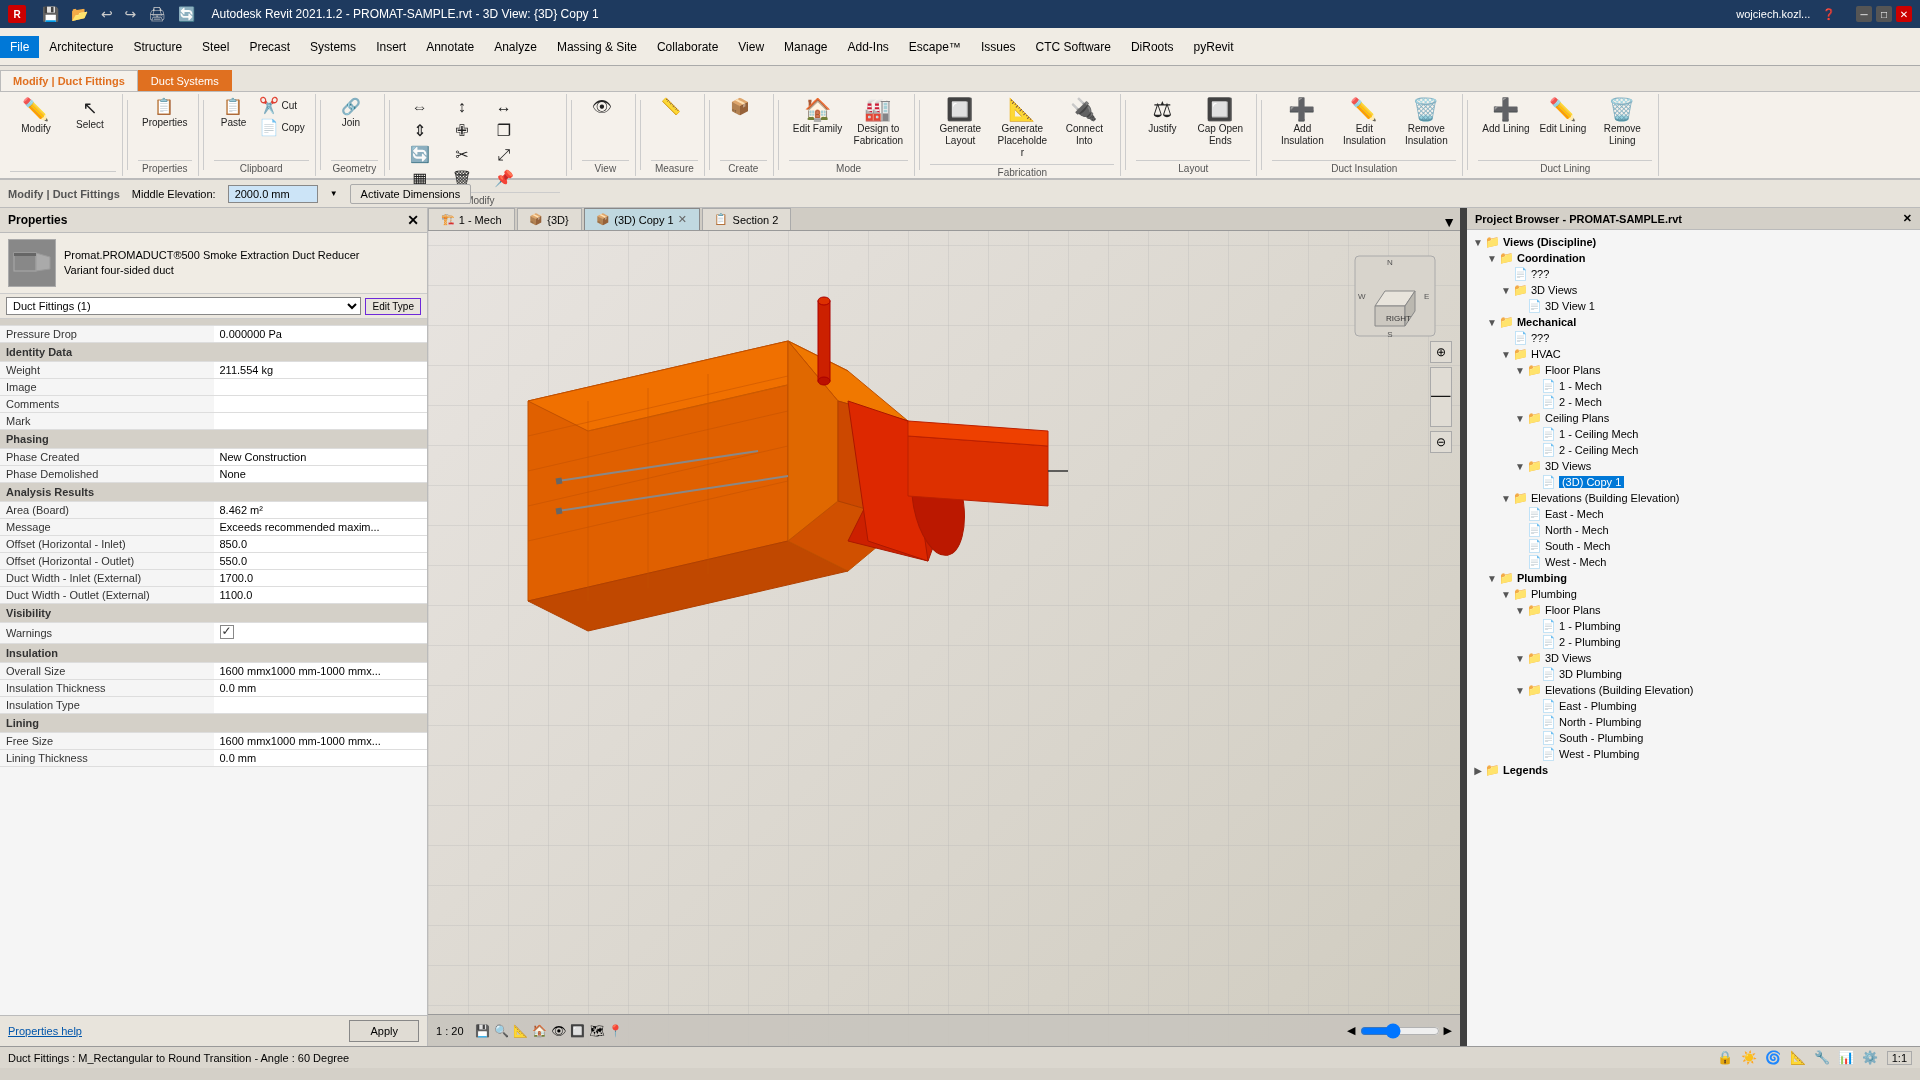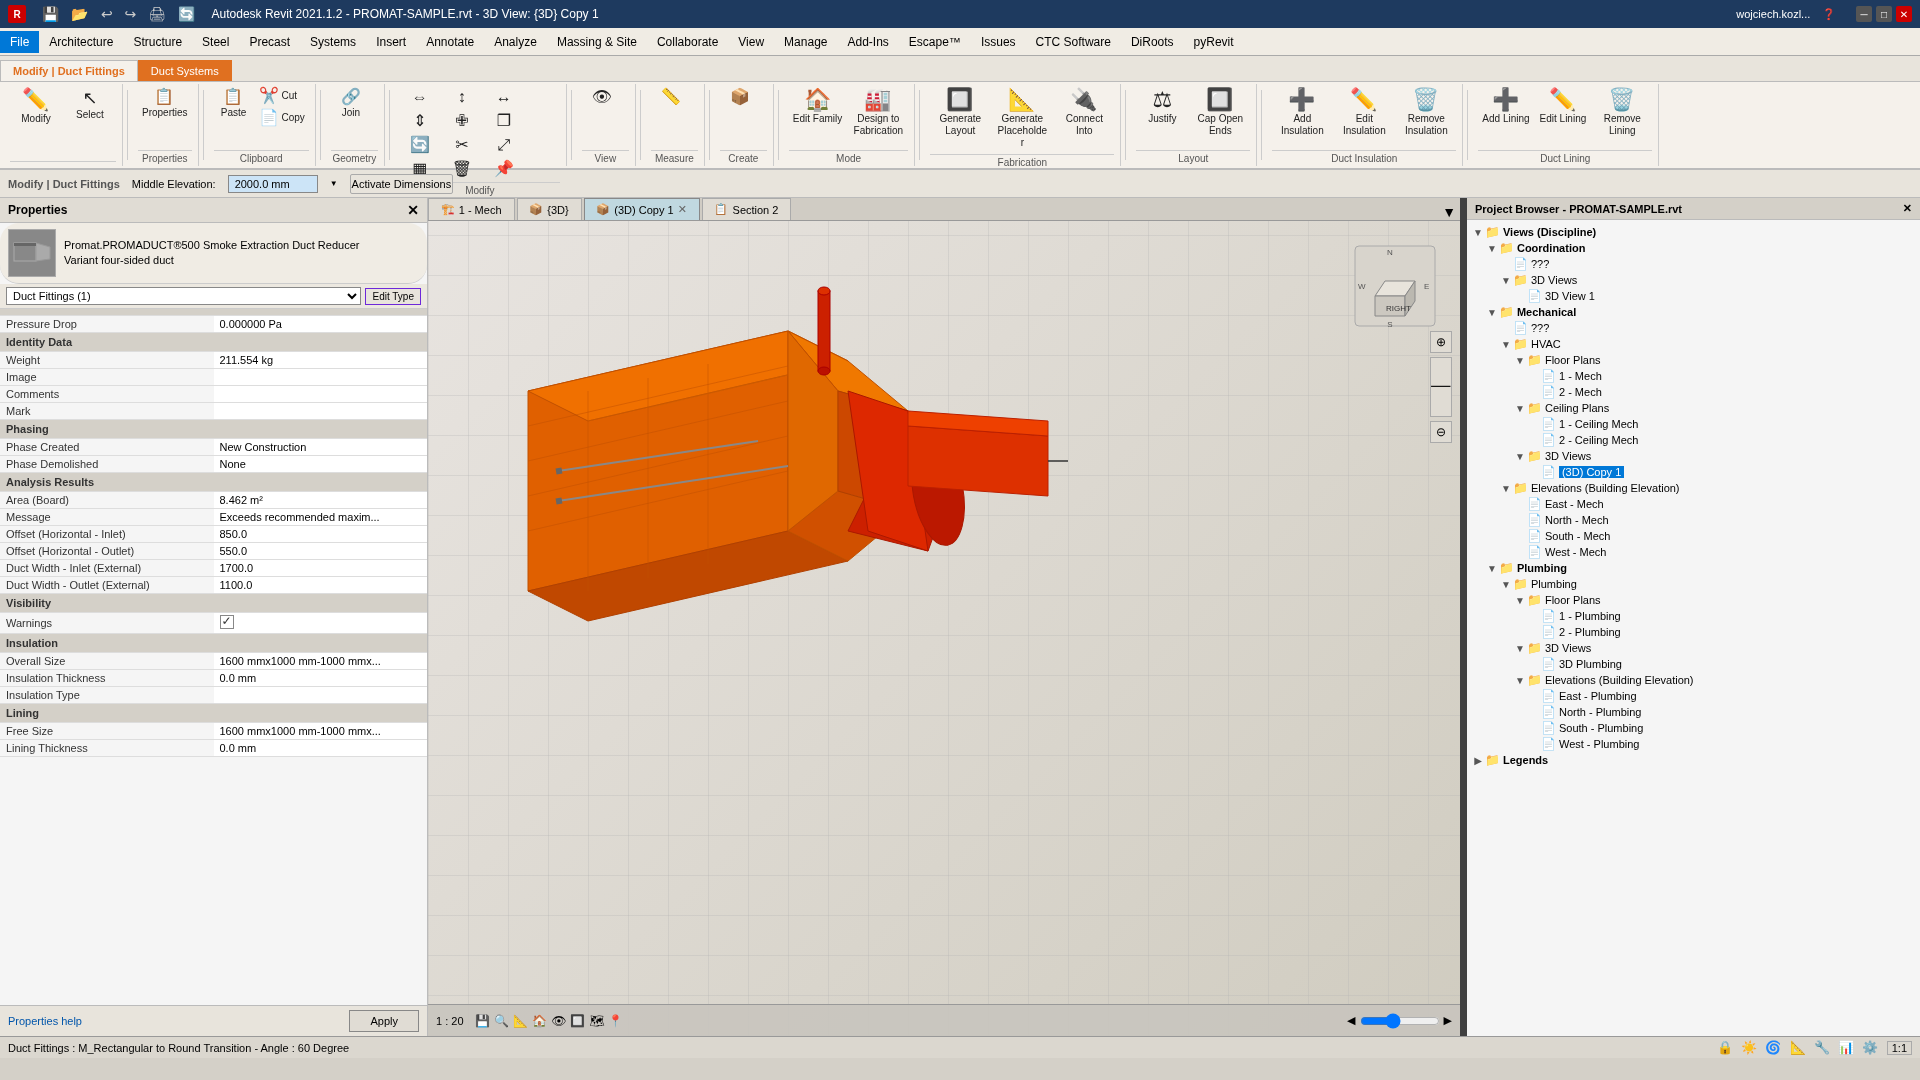--- a/index.html
+++ b/index.html
@@ -8,21 +8,21 @@
     
     #title-bar { background: #1e3a5f; color: #fff; height: 28px; display: flex; align-items: center; justify-content: space-between; padding: 0 8px; font-size: 12px; }
     #title-bar .left { display: flex; align-items: center; gap: 8px; }
     #title-bar .left .app-icon { width: 18px; height: 18px; background: #cc0000; border-radius: 2px; display: flex; align-items: center; justify-content: center; color: #fff; font-weight: bold; font-size: 10px; }
     #title-bar .right { display: flex; align-items: center; gap: 12px; font-size: 11px; }
     #title-bar .win-btns { display: flex; gap: 4px; margin-left: 8px; }
     #title-bar .win-btn { width: 16px; height: 16px; background: #555; border-radius: 2px; display: flex; align-items: center; justify-content: center; font-size: 10px; cursor: pointer; color: #fff; }
     #title-bar .win-btn.close { background: #cc0000; }
 
     
-    #menu-bar { background: #f0ece4; height: 28px; display: flex; align-items: center; border-bottom: 1px solid #aaa; }
+    #menu-bar { background: #f0ece4; height: 38px; display: flex; align-items: center; border-bottom: 1px solid #aaa; }
     #menu-bar .menu-item { padding: 4px 10px; font-size: 12px; cursor: pointer; white-space: nowrap; }
     #menu-bar .menu-item.active { background: #0078d7; color: #fff; }
 
     
     #ribbon { background: #f5f1eb; border-bottom: 2px solid #bbb; }
     #ribbon-tabs { display: flex; align-items: flex-end; height: 26px; border-bottom: 1px solid #bbb; background: #e8e4dc; }
     #ribbon-tabs .tab { padding: 4px 12px; font-size: 11px; cursor: pointer; border: 1px solid transparent; border-bottom: none; background: #e8e4dc; }
     #ribbon-tabs .tab.active { background: #f5f1eb; border-color: #bbb; border-bottom-color: #f5f1eb; font-weight: bold; color: #0055aa; }
     #ribbon-tabs .tab.context { background: #e07020; color: #fff; }
     #ribbon-tabs .tab.context.active { background: #f5f1eb; color: #e07020; font-weight: bold; }
@@ -39,44 +39,44 @@
     .ribbon-btn.small { flex-direction: row; min-width: unset; padding: 2px 4px; }
 
     
     #qat { background: #1e3a5f; height: 24px; display: flex; align-items: center; padding: 0 4px; gap: 4px; }
     #qat .qat-btn { color: #ccc; font-size: 14px; cursor: pointer; padding: 2px 4px; border-radius: 2px; }
 
     
     #context-bar { background: #e8e4dc; height: 28px; display: flex; align-items: center; padding: 0 8px; gap: 12px; border-bottom: 1px solid #bbb; font-size: 11px; }
     #context-bar .context-label { color: #555; font-weight: bold; }
     #context-bar input { border: 1px solid #888; padding: 2px 6px; background: #cce4f7; font-size: 11px; width: 90px; }
-    #context-bar .ctx-btn { background: #e8e4dc; border: 1px solid #aaa; padding: 3px 1px; cursor: pointer; font-size: 11px; border-radius: 2px; }
+    #context-bar .ctx-btn { background: #e8e4dc; border: 1px solid #aaa; padding: 3px 10px; cursor: pointer; font-size: 11px; border-radius: 2px; }
 
     
     #main-area { display: flex; height: calc(1080px - 28px - 26px - 114px - 28px - 24px - 22px); }
 
     
     #properties-panel { width: 428px; background: #f5f5f5; border-right: 1px solid #bbb; display: flex; flex-direction: column; overflow: hidden; }
     #properties-header { background: #e0dcd4; padding: 4px 8px; font-weight: bold; font-size: 12px; display: flex; justify-content: space-between; align-items: center; border-bottom: 1px solid #bbb; }
     #properties-header .close-x { cursor: pointer; font-size: 14px; }
-    #component-preview { display: flex; align-items: center; gap: 8px; padding: 6px 8px; background: #f0ece4; border-bottom: 1px solid #ccc; border-radius: 19px; }
+    #component-preview { display: flex; align-items: center; gap: 8px; padding: 6px 8px; background: #f0ece4; border-bottom: 1px solid #ccc; }
     #component-preview .preview-icon { width: 48px; height: 48px; background: #888; border: 1px solid #aaa; display: flex; align-items: center; justify-content: center; color: #aaa; font-size: 20px; }
     #component-preview .component-name { font-size: 11px; line-height: 1.4; }
     #prop-type-bar { display: flex; align-items: center; padding: 3px 6px; border-bottom: 1px solid #ccc; gap: 4px; background: #ece8e0; }
     #prop-type-bar select { font-size: 11px; border: 1px solid #888; background: #fff; padding: 1px 2px; flex: 1; }
     #prop-type-bar .edit-type-btn { font-size: 10px; padding: 2px 6px; border: 1px solid #6d28d9; background: #e8e4dc; cursor: pointer; white-space: nowrap; }
     #properties-table { flex: 1; overflow-y: auto; }
     #properties-table table { width: 100%; border-collapse: collapse; }
     #properties-table td { padding: 2px 6px; border-bottom: 1px solid #ddd; font-size: 11px; }
     #properties-table td:first-child { color: #333; background: #f5f5f5; width: 50%; }
     #properties-table td:last-child { background: #fff; }
     #properties-table .section-header td { background: #d4d0c8; font-weight: bold; padding: 3px 6px; }
     #properties-table .section-header td:last-child { background: #d4d0c8; }
     #prop-footer { padding: 4px 8px; background: #e8e4dc; border-top: 1px solid #bbb; display: flex; justify-content: space-between; align-items: center; }
-    #prop-footer a { color: #0055aa; cursor: pointer; font-size: 11px; }
+    #prop-footer a { color: #0055aa; text-decoration: underline; cursor: pointer; font-size: 11px; }
     #prop-footer .apply-btn { padding: 4px 20px; background: #e0dcd4; border: 1px solid #888; cursor: pointer; font-size: 11px; }
 
     
     #viewport-area { flex: 1; display: flex; flex-direction: column; background: #d0ccc4; }
     #view-tabs { display: flex; align-items: flex-end; background: #d0ccc4; border-bottom: 1px solid #999; }
     .view-tab { display: flex; align-items: center; gap: 4px; padding: 4px 12px; background: #e0dcd4; border: 1px solid #aaa; border-bottom: none; cursor: pointer; font-size: 11px; margin-right: 2px; }
     .view-tab.active { background: #c0d8e0; border-color: #888; }
     .view-tab .close-x { font-size: 11px; cursor: pointer; color: #666; }
     #viewport { flex: 1; position: relative; overflow: hidden; background: linear-gradient(135deg, #e8e4e0 0%, #d0ccc0 100%); }
 

